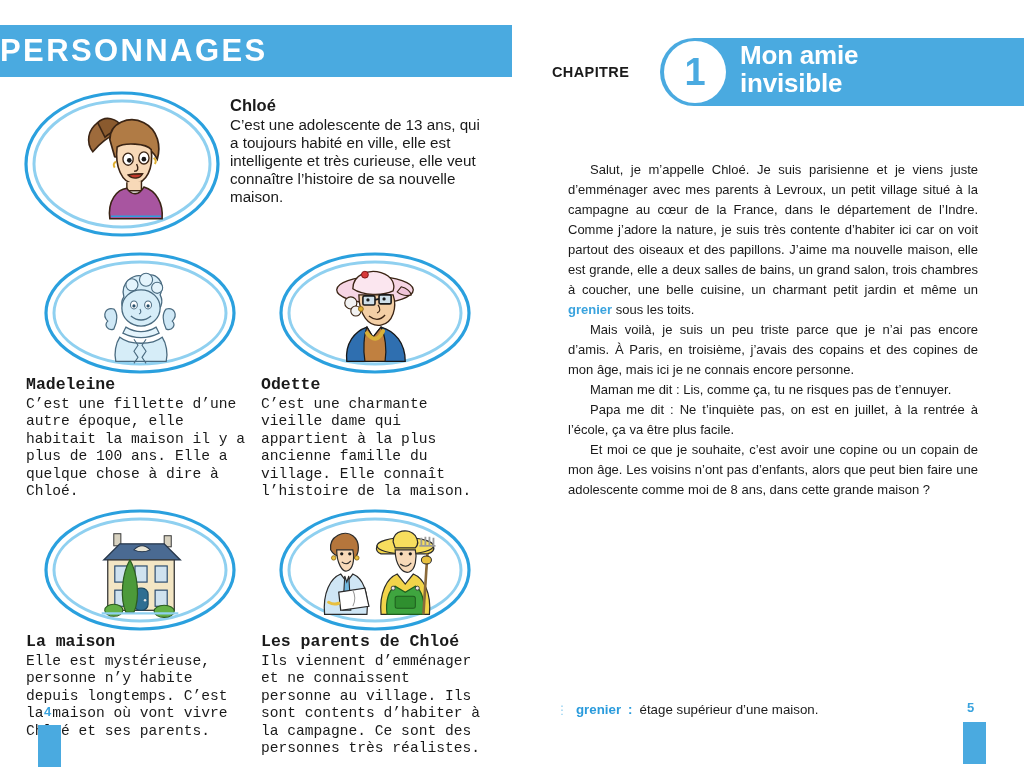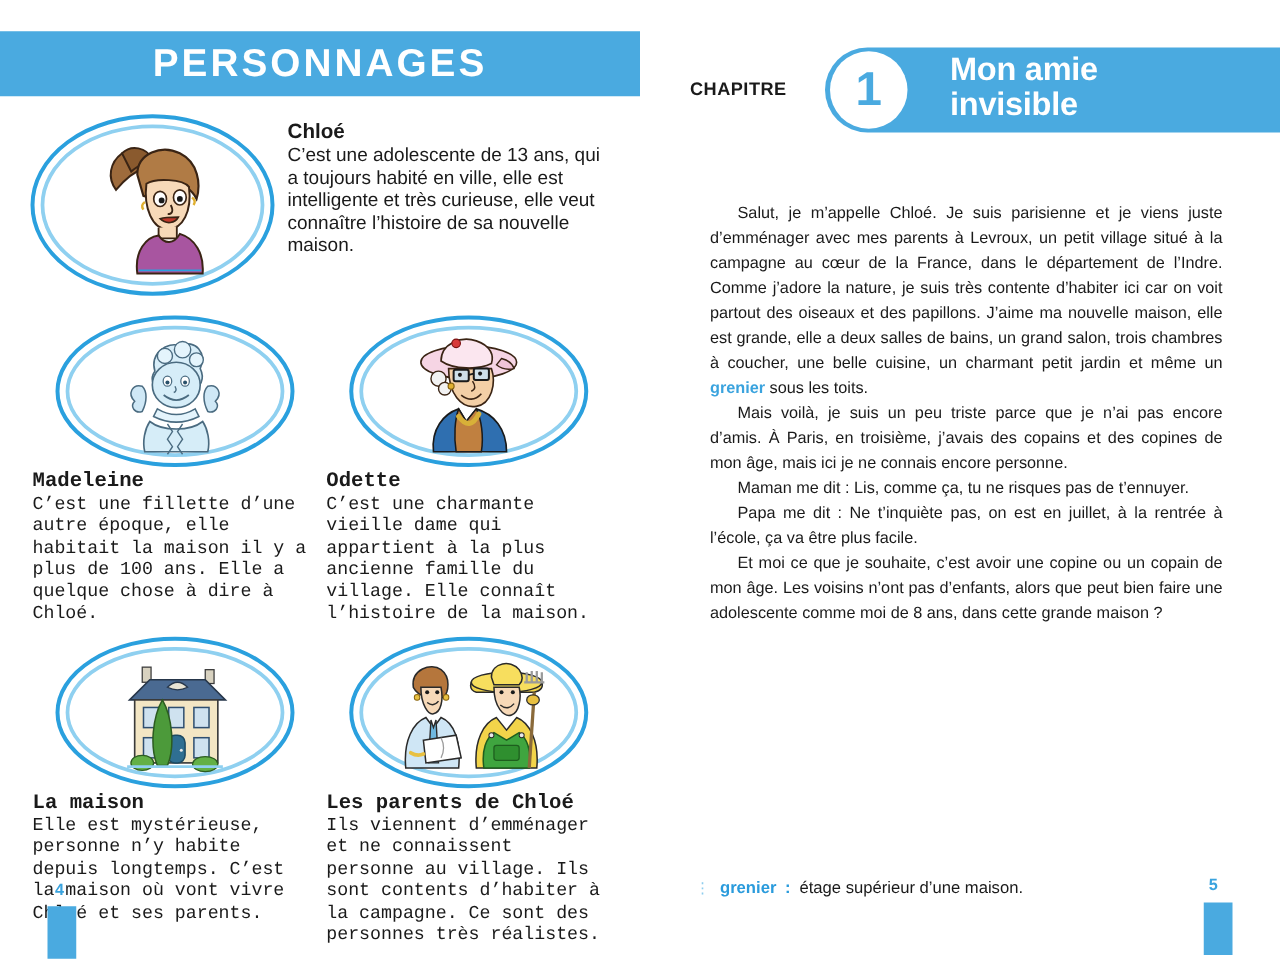--- a/index.html
+++ b/index.html
@@ -30,21 +30,21 @@
   }
   .banner {
     position: absolute;
     left: 0;
     top: 25px;
     width: 512px;
     height: 52px;
     background: #4aaae0;
     display: flex;
     align-items: center;
-    justify-content: center;
+    justify-content: flex-start;
   }
   .banner-title {
     color: #ffffff;
     font-size: 31px;
     font-weight: bold;
     letter-spacing: 2.4px;
   }
 
   .cards {
     position: absolute;
@@ -168,21 +168,20 @@
   }
   .chapter-title {
     position: absolute;
     left: 228px;
     top: 3px;
     color: #ffffff;
     font-size: 26px;
     font-weight: bold;
     line-height: 1.08;
     letter-spacing: -0.2px;
-    margin-left: 20px;
   }
 
   .body-text {
     position: absolute;
     left: 56px;
     top: 160px;
     width: 410px;
     font-size: 13px;
     line-height: 1.54;
     text-align: justify;

